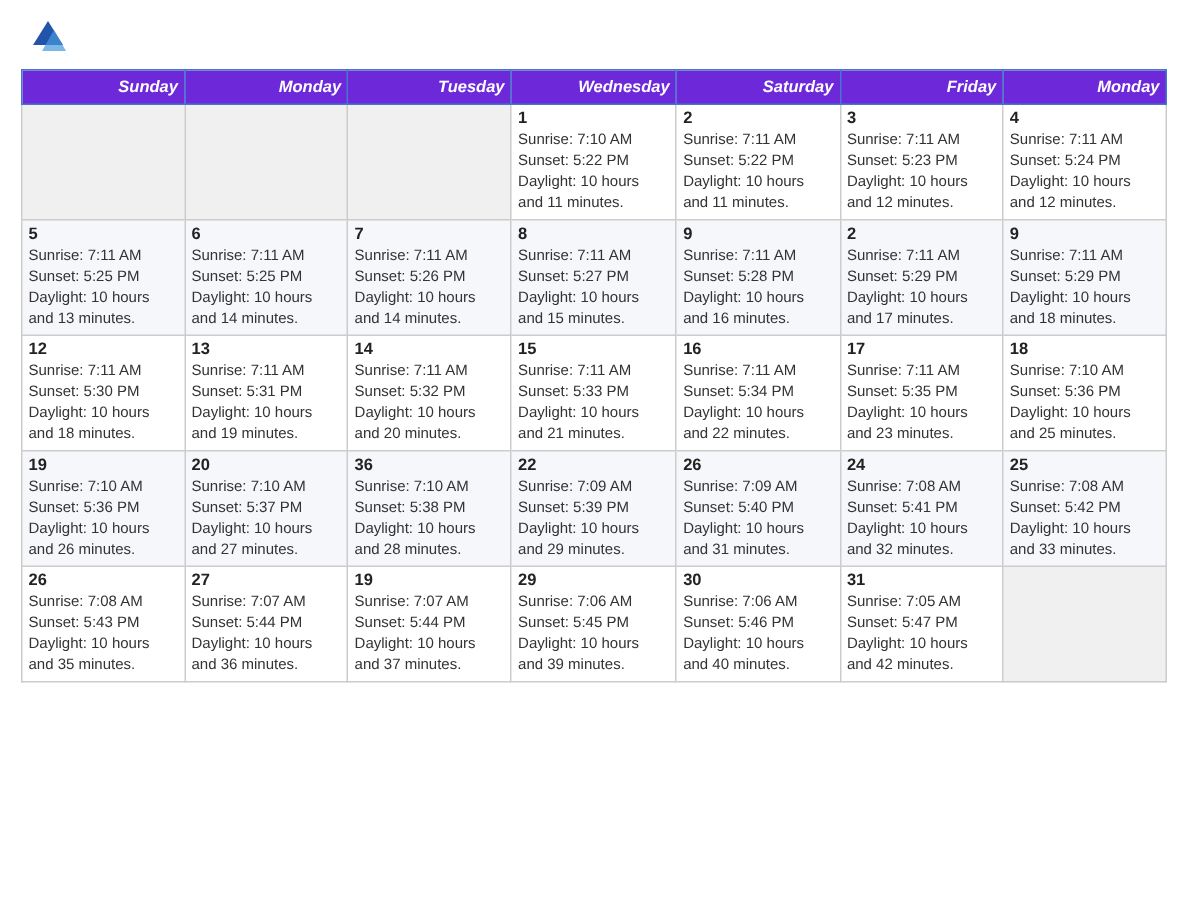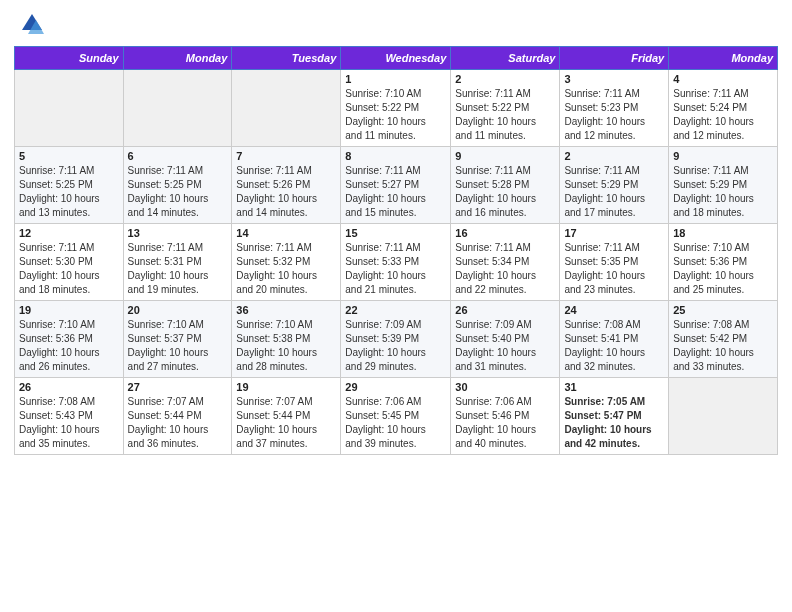--- a/index.html
+++ b/index.html
@@ -351,21 +351,21 @@
           </td>
           <td>
             <div class="day-num">30</div>
             <div class="day-detail" style="white-space: pre-line;">Sunrise: 7:06 AM
 Sunset: 5:46 PM
 Daylight: 10 hours
 and 40 minutes.</div>
           </td>
           <td>
             <div class="day-num">31</div>
-            <div class="day-detail" style="white-space: pre-line; font-weight: bold;">Sunrise: 7:05 AM
+            <div class="day-detail" style="white-space: pre-line;">Sunrise: 7:05 AM
 Sunset: 5:47 PM
 Daylight: 10 hours
 and 42 minutes.</div>
           </td>
           <td class="empty-cell"></td>
         </tr>
       </tbody>
   </table>
 </div>
 

